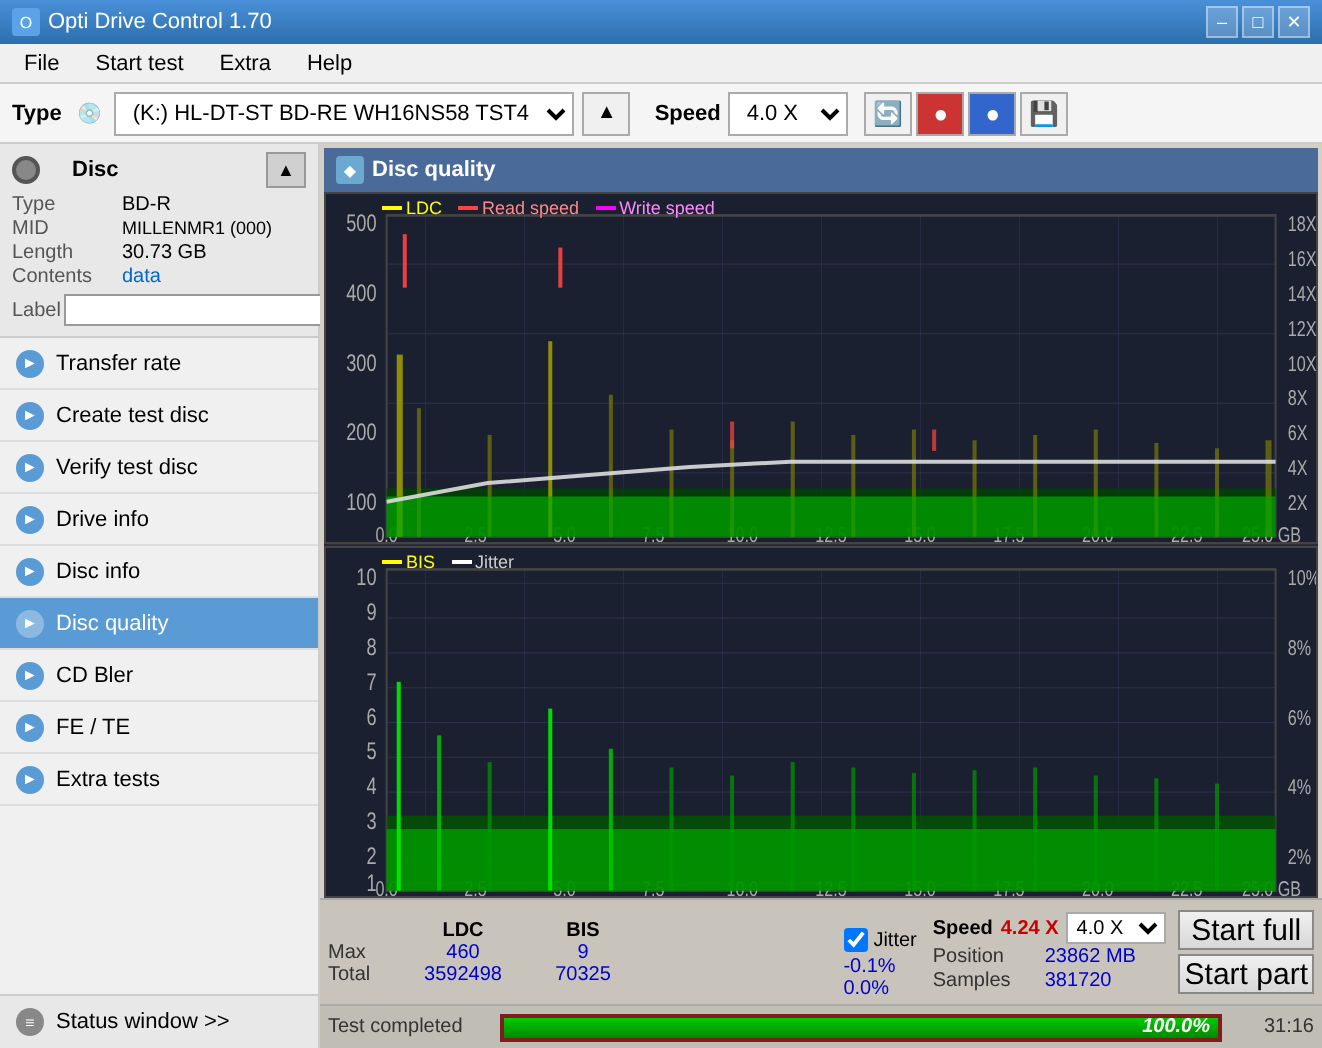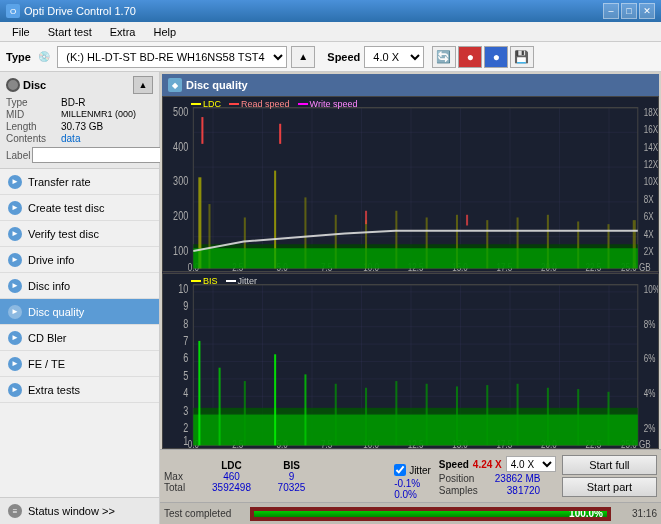--- a/index.html
+++ b/index.html
@@ -111,21 +111,21 @@
       background: #e8e8e8;
       border-bottom: 1px solid #ccc;
       padding: 4px 6px;
     }
     .disc-panel-header {
       display: flex;
       align-items: center;
       justify-content: space-between;
       margin-bottom: 3px;
     }
-    .disc-header-left { display: flex; align-items: center; gap: 3px; font-weight: bold; font-size: 11px; }
+    .disc-header-left { display: flex; align-items: center; gap: 16px; font-weight: bold; font-size: 11px; }
     .disc-icon { width: 14px; height: 14px; background: #888; border-radius: 50%; border: 2px solid #555; }
     .disc-eject-btn {
       width: 20px;
       height: 18px;
       background: #d0d0d0;
       border: 1px solid #999;
       cursor: pointer;
       display: flex;
       align-items: center;
       justify-content: center;
@@ -227,43 +227,44 @@
       display: flex;
       flex-direction: column;
       gap: 2px;
       margin-left: 6px;
     }
     .action-btn {
       height: 20px;
       border: 1px solid #888;
       background: linear-gradient(to bottom, #f0f0f0, #d8d8d8);
       cursor: pointer;
-      font-size: 11px;
-      padding: 0 24px;
+      font-size: 15px;
+      padding: 0 2px;
       white-space: nowrap;
     }
 
     
     .progress-area {
       background: #c0bdb5;
       height: 22px;
       display: flex;
       align-items: center;
       padding: 0 4px;
       gap: 6px;
       border-top: 1px solid #aaa;
     }
     .progress-label { font-size: 10px; color: #333; width: 80px; }
     .progress-bar-container {
       flex: 1;
       height: 14px;
       background: #888;
-      border: 4px solid #7f1d1d;
+      border: 2px solid #7f1d1d;
       position: relative;
       overflow: hidden;
+      font-style: italic;
     }
     .progress-bar-fill {
       height: 100%;
       background: linear-gradient(to bottom, #00cc00, #008800);
       position: absolute;
       left: 0;
       top: 0;
     }
     .progress-text {
       position: absolute;
@@ -613,21 +614,21 @@
             <span style="font-size:10px;font-weight:bold;">Speed</span>
             <span style="font-size:10px;color:#cc0000;font-weight:bold;">4.24 X</span>
             <select style="height:16px;border:1px solid #aaa;background:white;font-size:10px;width:50px;">
               <option>4.0 X</option>
             </select>
           </div>
           <div style="display:flex;align-items:center;gap:4px;">
             <span style="font-size:10px;width:52px;color:#333;">Position</span>
             <span style="font-size:10px;color:#0000cc;">23862 MB</span>
           </div>
-          <div style="display:flex;align-items:center;gap:16px;">
+          <div style="display:flex;align-items:center;gap:4px;">
             <span style="font-size:10px;width:52px;color:#333;">Samples</span>
             <span style="font-size:10px;color:#0000cc;">381720</span>
           </div>
         </div>
 
         <div class="action-buttons">
           <button class="action-btn">Start full</button>
           <button class="action-btn">Start part</button>
         </div>
       </div>

